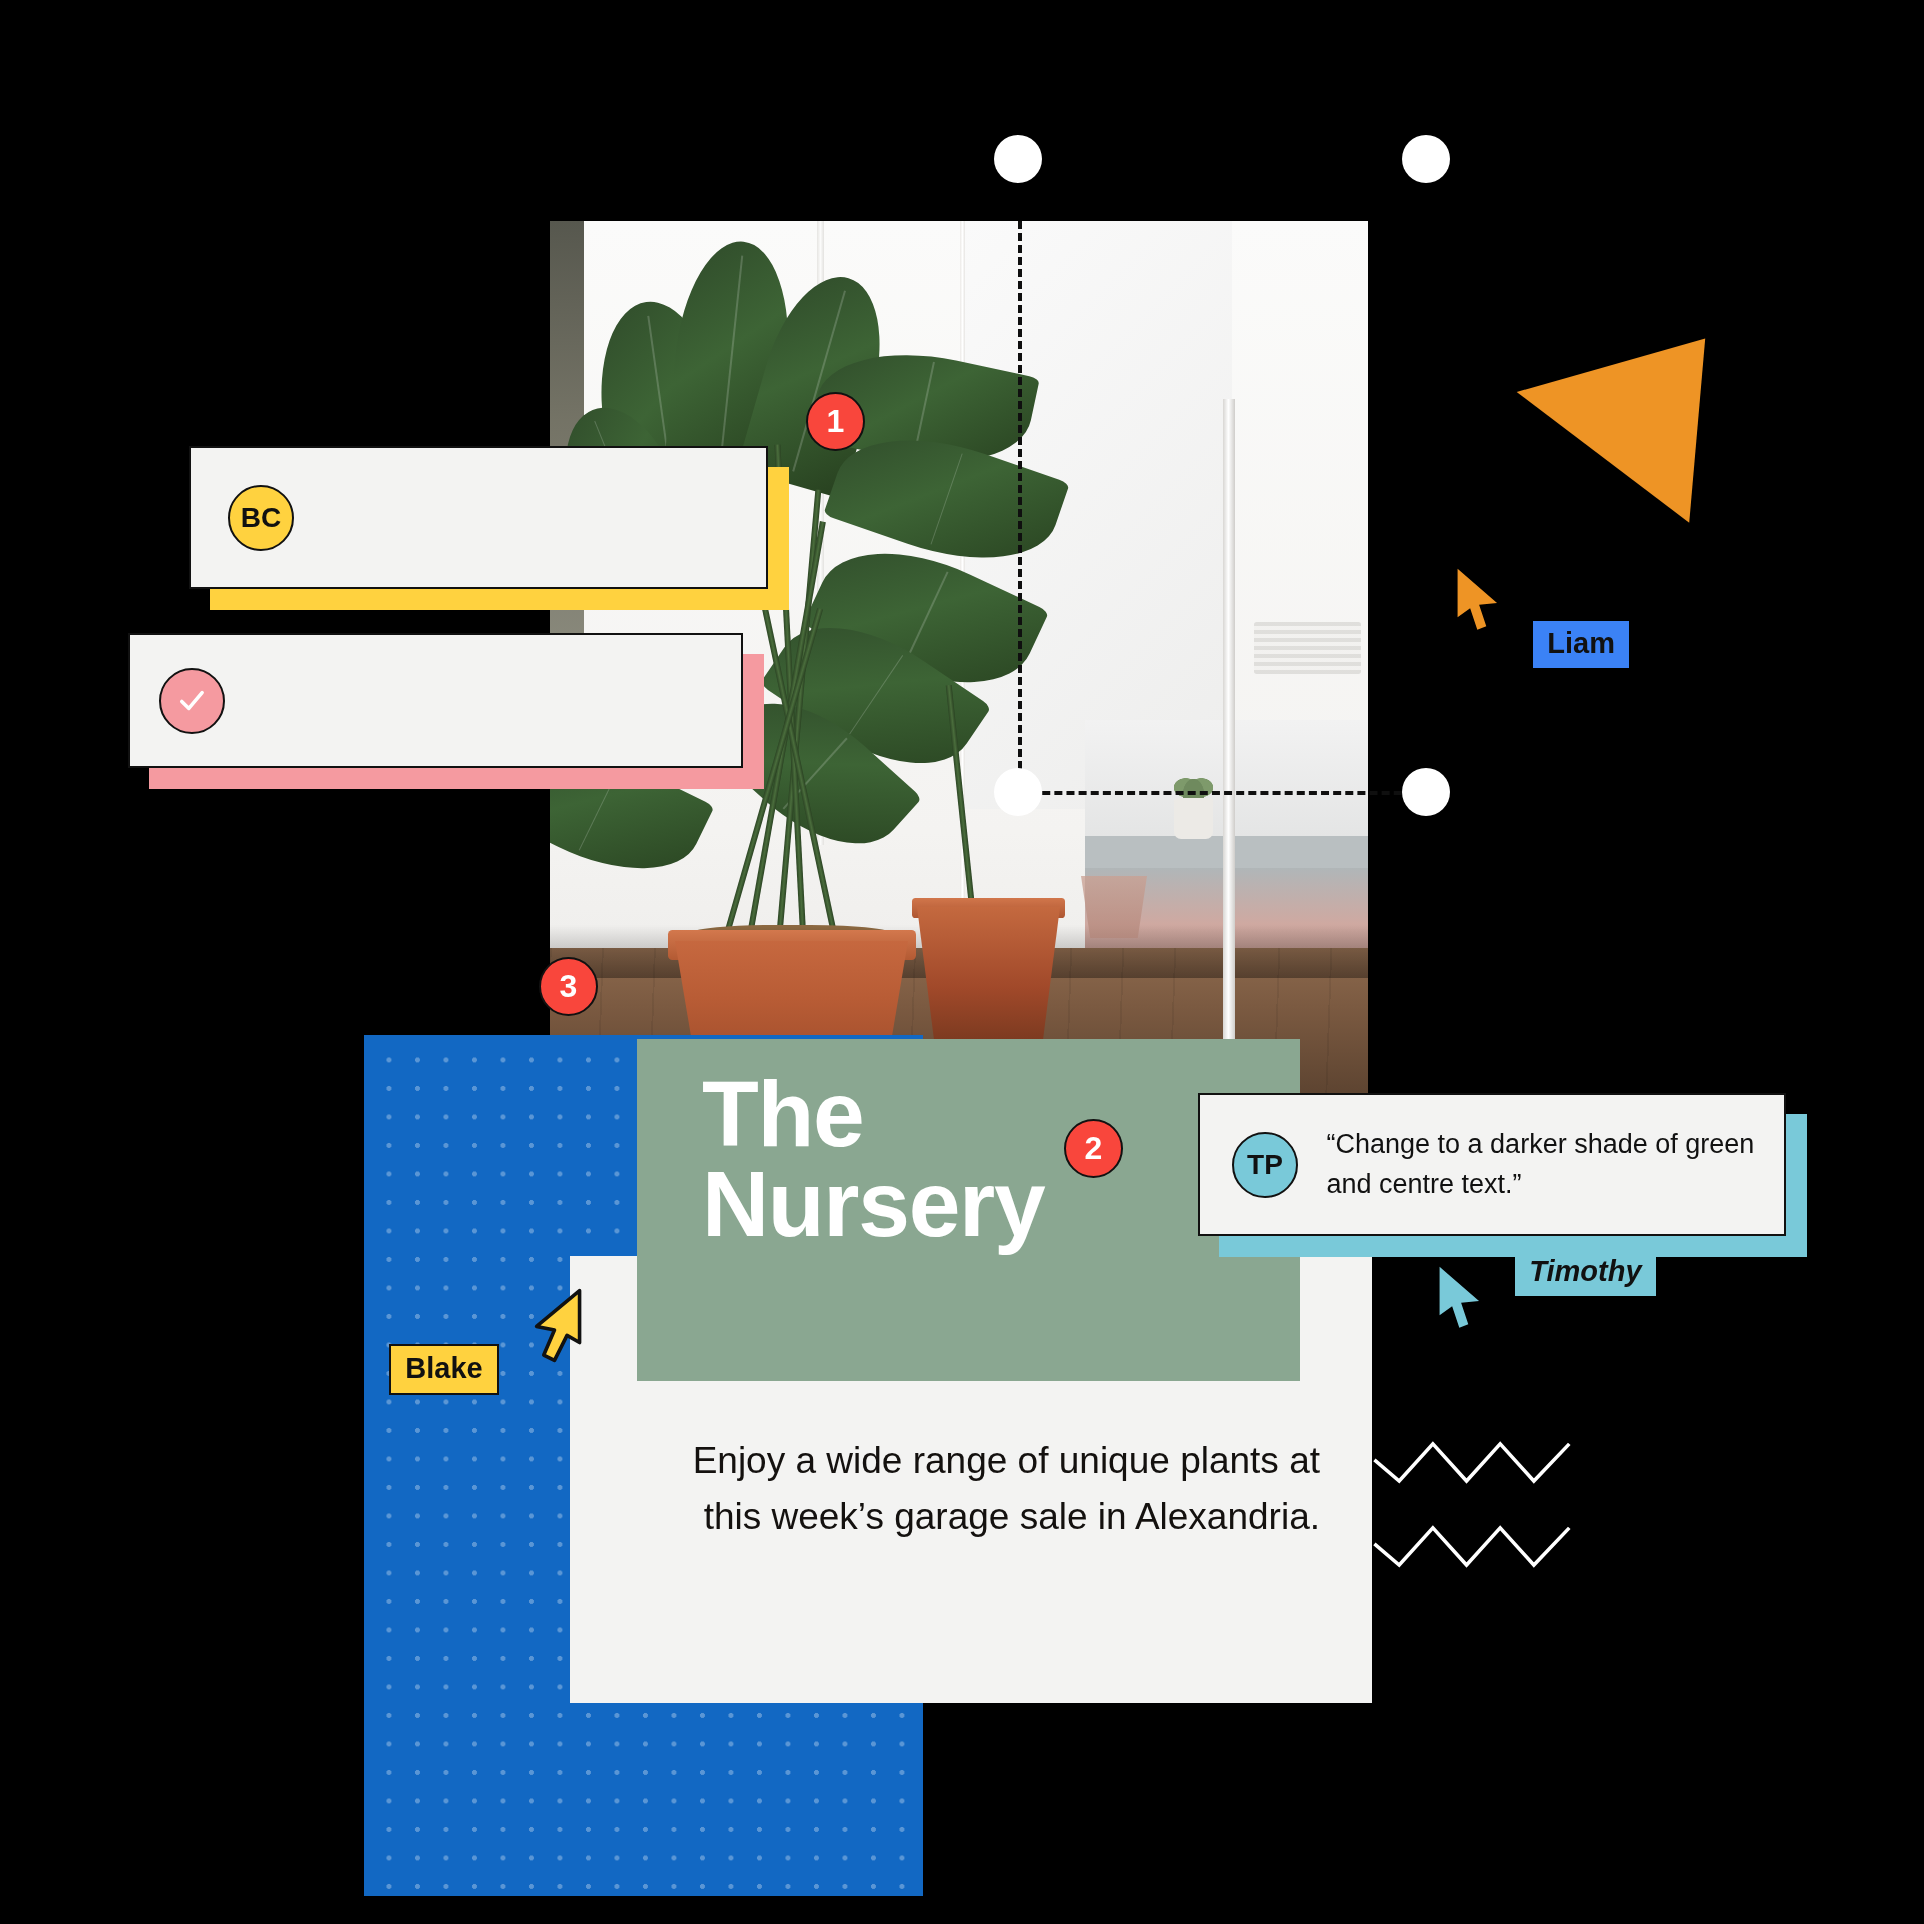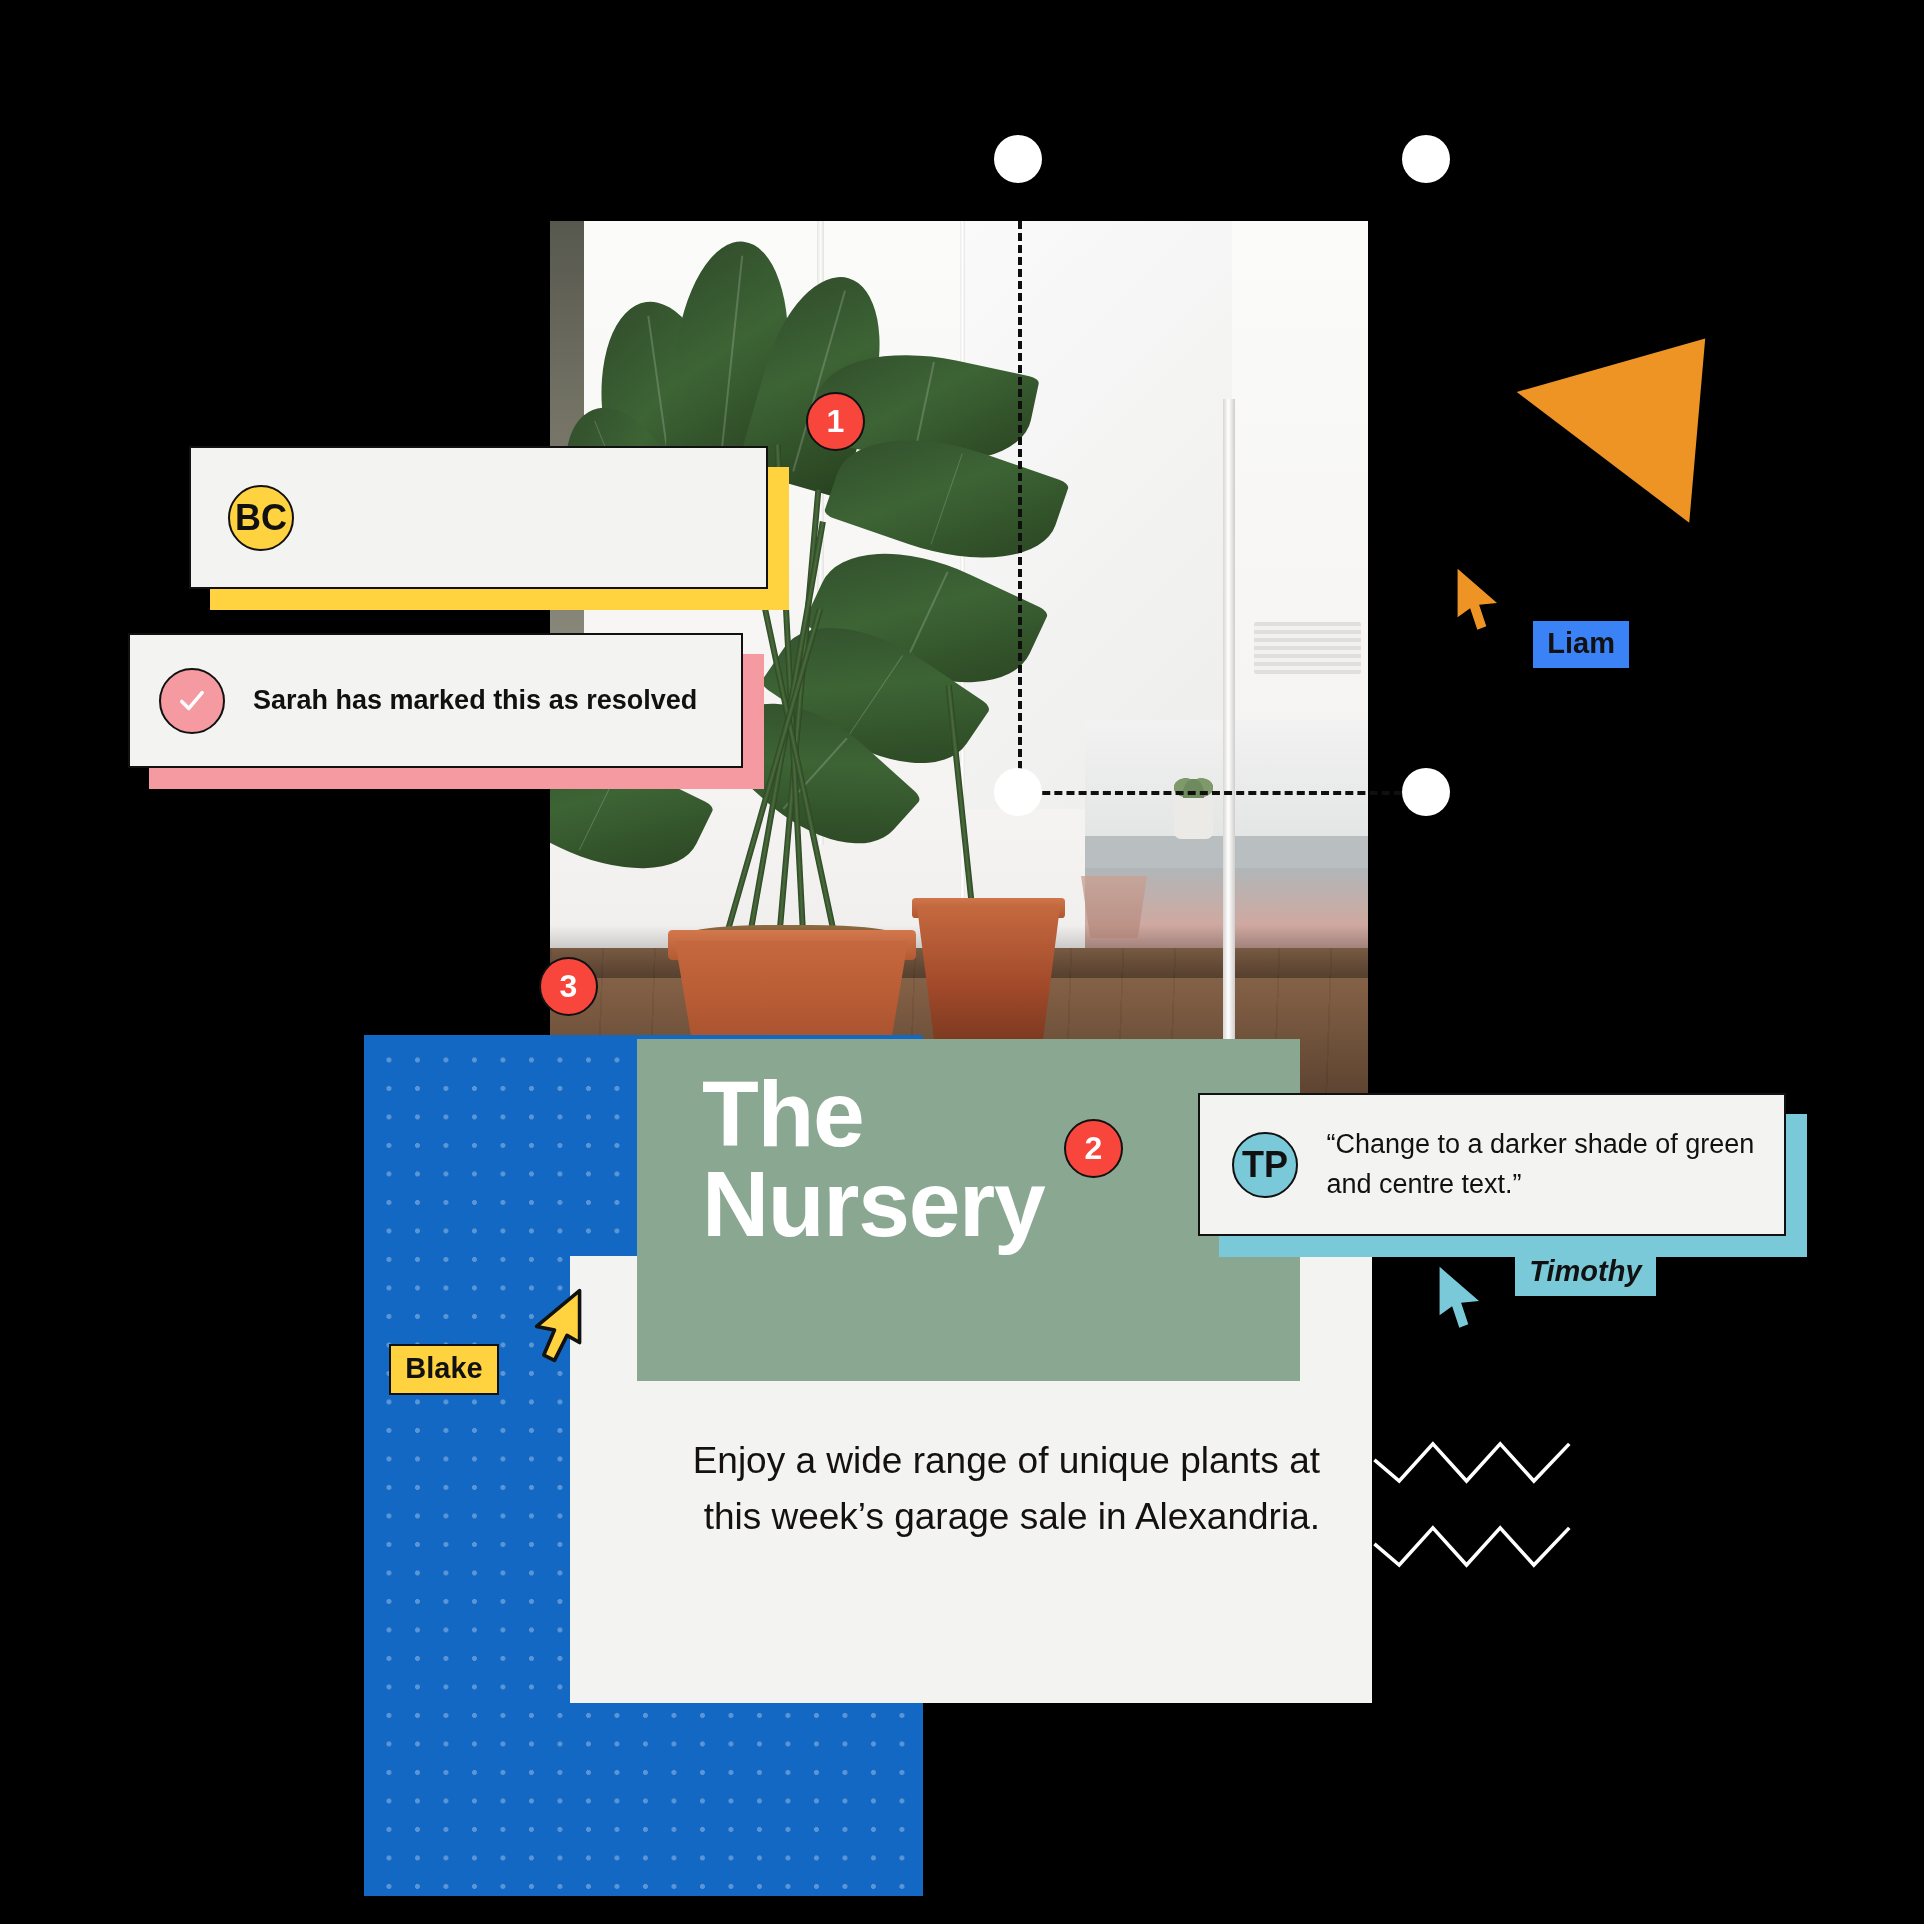--- a/index.html
+++ b/index.html
@@ -188,21 +188,21 @@
   .ccard .panel {
     position:absolute; left:0; top:0; width:100%; height:100%;
     background:#f3f3f2; border:2.7px solid #111;
     display:flex; align-items:center;
   }
   .avatar {
     flex:0 0 auto;
     width:66px; height:66px; border-radius:50%;
     border:2.7px solid #111;
     display:flex; align-items:center; justify-content:center;
-    font-weight:700; font-size:36px; color:#111;
+    font-weight:700; font-size:28px; color:#111;
     margin-left:37px;
   }
   .ctext {
     margin-left:28.5px; margin-right:23px;
     font-size:27px; line-height:1.46; color:#111; font-weight:500;
   }
 
   
   .pin {
     position:absolute; width:59px; height:59px; border-radius:50%;
@@ -324,21 +324,20 @@
   </div>
 
   <div class="ccard" style="left:128px; top:633px; width:615px; height:135px;">
     <div class="shadow" style="background:#F59AA0;"></div>
     <div class="panel">
       <div class="avatar" style="background:#F59AA0; margin-left:28.5px;">
         <svg width="39" height="39" viewBox="0 0 44 44" aria-hidden="true">
           <polyline points="11,23 19,31 34,13" fill="none" stroke="#ffffff" stroke-width="4" stroke-linecap="round" stroke-linejoin="round"></polyline>
         </svg>
       </div>
-      <div class="ctext" style="font-weight:600;">Sarah has marked this as resolved</div>
     </div>
   </div>
 
   <div class="ccard" style="left:1198px; top:1069px; width:588px; height:143px;margin-top:24px;">
     <div class="shadow" style="background:#79C9D9;"></div>
     <div class="panel">
       <div class="avatar" style="background:#79C9D9; margin-left:32px;">
         <span>TP</span>
       </div>
       <div class="ctext">“Change to a darker shade of green and centre text.”</div>

